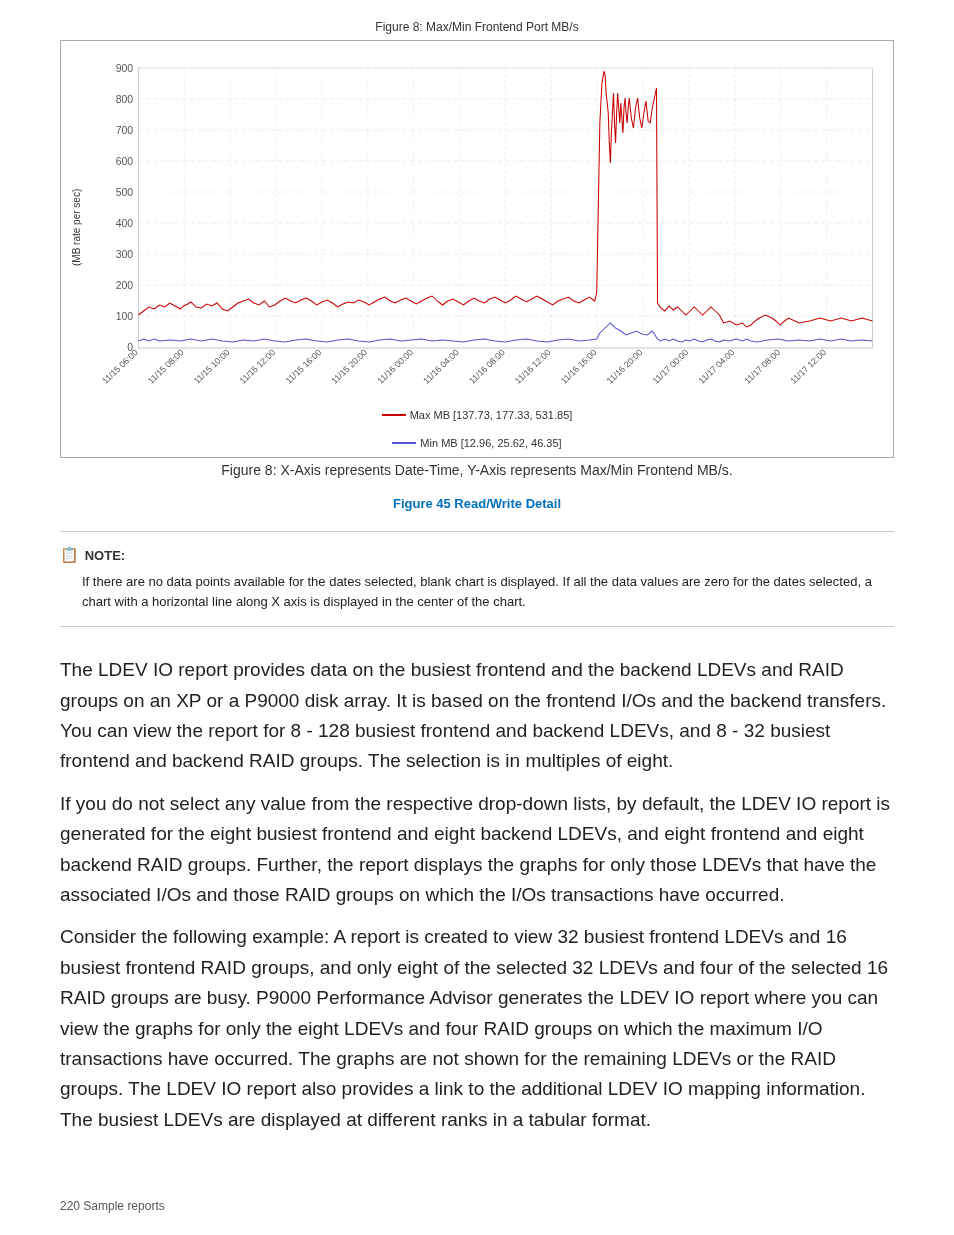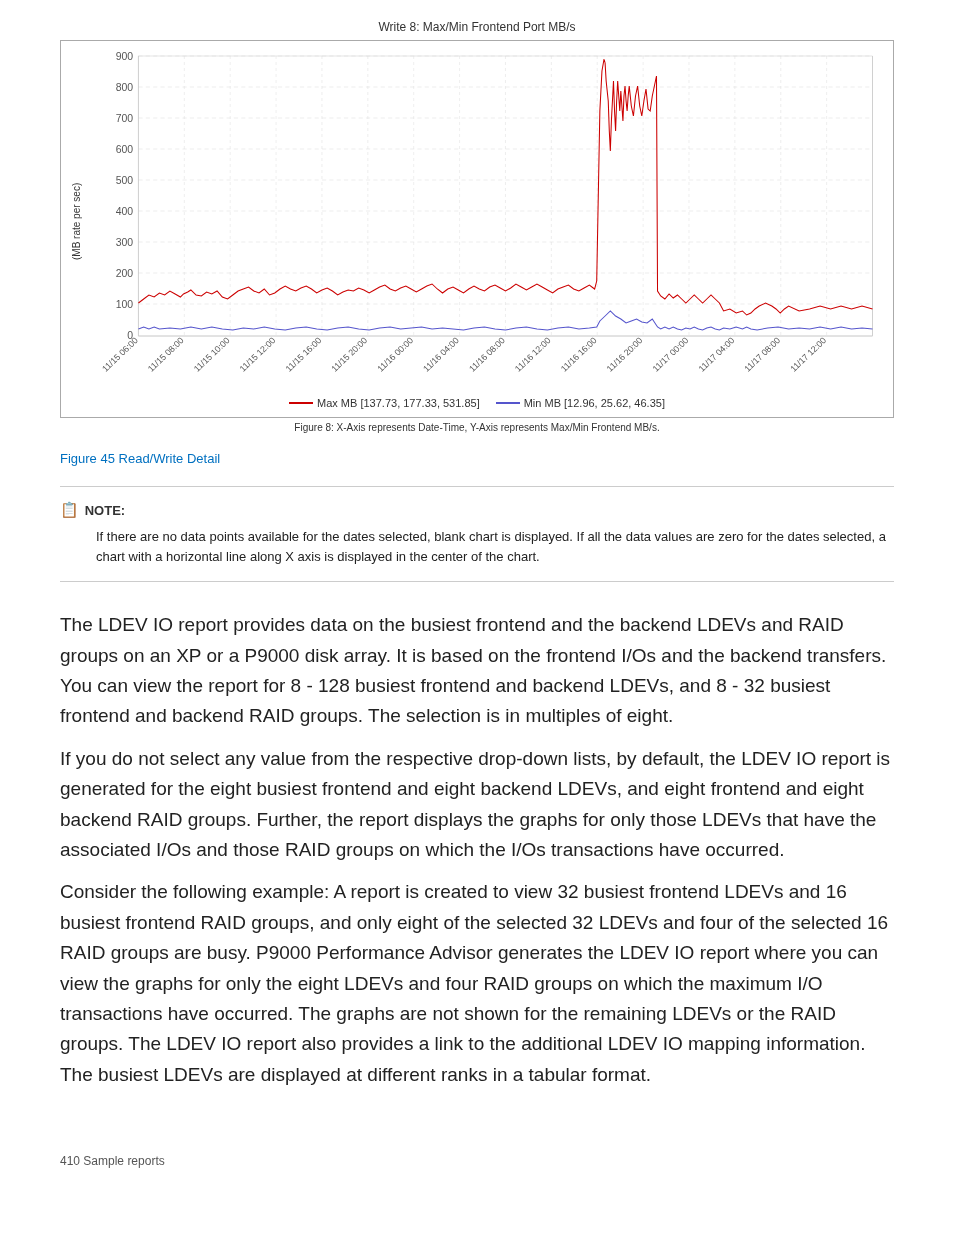--- a/index.html
+++ b/index.html
@@ -33,57 +33,60 @@
       transform: rotate(180deg);
       font-size: 10px;
       color: #333;
       text-align: center;
       margin-right: 4px;
       white-space: nowrap;
     }
     .chart-area {
       flex: 1;
       position: relative;
+      margin-top: 12px;
     }
     .chart-svg {
       width: 100%;
       height: 340px;
       display: block;
     }
     .chart-legend {
       display: flex;
       justify-content: center;
       align-items: center;
       gap: 16px;
       padding: 6px 0 8px 0;
       font-size: 11px;
       color: #333;
+      flex-direction: column;
     }
     .legend-item {
       display: flex;
       align-items: center;
       gap: 4px;
     }
     .legend-line {
       width: 24px;
       height: 2px;
     }
     .chart-caption {
       text-align: center;
-      font-size: 10px;
+      font-size: 14px;
       color: #333;
       margin-bottom: 18px;
     }
 
     
     .figure-label {
       color: #0070c0;
-      font-weight: normal;
+      font-weight: bold;
       font-size: 13px;
       margin-bottom: 20px;
+      text-align: center;
     }
 
     
     .note-section {
       border-top: 1px solid #ccc;
       border-bottom: 1px solid #ccc;
       padding: 14px 0 14px 0;
       margin-bottom: 28px;
     }
     .note-header {
@@ -95,21 +98,21 @@
       margin-bottom: 8px;
       font-size: 13px;
     }
     .note-icon {
       font-size: 15px;
     }
     .note-text {
       font-size: 13px;
       color: #222;
       line-height: 1.55;
-      margin-left: 36px;
+      margin-left: 22px;
     }
 
     
     .section-title {
       font-size: 22px;
       color: #00a0b0;
       font-weight: normal;
       margin-bottom: 14px;
       border-bottom: none;
     }
@@ -125,21 +128,21 @@
       margin-top: 60px;
       font-size: 12px;
       color: #555;
       border-top: none;
       padding-top: 4px;
     }
   </style>
 </head>
 <body>
 
-<div class="chart-title">Write 8: Max/Min Frontend Port MB/s</div>
+<div class="chart-title">Figure 8: Max/Min Frontend Port MB/s</div>
 
 <div class="chart-container">
   <div class="chart-inner">
     <div class="y-axis-label">(MB rate per sec)</div>
     <div class="chart-area">
       <svg class="chart-svg" viewBox="0 0 760 340" preserveAspectRatio="none">
 
         <rect x="50" y="5" width="700" height="280" fill="#fff" stroke="#ccc" stroke-width="0.5"></rect>
 
         <line x1="50" y1="5" x2="750" y2="5" stroke="#ddd" stroke-width="0.5" stroke-dasharray="4,3"></line>
@@ -297,13 +300,13 @@
 </div>
 
 <div class="ldev-section">
   <div class="section-body">
     <p>The LDEV IO report provides data on the busiest frontend and the backend LDEVs and RAID groups on an XP or a P9000 disk array. It is based on the frontend I/Os and the backend transfers. You can view the report for 8 - 128 busiest frontend and backend LDEVs, and 8 - 32 busiest frontend and backend RAID groups. The selection is in multiples of eight.</p>
     <p>If you do not select any value from the respective drop-down lists, by default, the LDEV IO report is generated for the eight busiest frontend and eight backend LDEVs, and eight frontend and eight backend RAID groups. Further, the report displays the graphs for only those LDEVs that have the associated I/Os and those RAID groups on which the I/Os transactions have occurred.</p>
     <p>Consider the following example: A report is created to view 32 busiest frontend LDEVs and 16 busiest frontend RAID groups, and only eight of the selected 32 LDEVs and four of the selected 16 RAID groups are busy. P9000 Performance Advisor generates the LDEV IO report where you can view the graphs for only the eight LDEVs and four RAID groups on which the maximum I/O transactions have occurred. The graphs are not shown for the remaining LDEVs or the RAID groups. The LDEV IO report also provides a link to the additional LDEV IO mapping information. The busiest LDEVs are displayed at different ranks in a tabular format.</p>
   </div>
 </div>
 
-<div class="page-footer">410    Sample reports</div>
+<div class="page-footer">220    Sample reports</div>
 
 </body></html>

